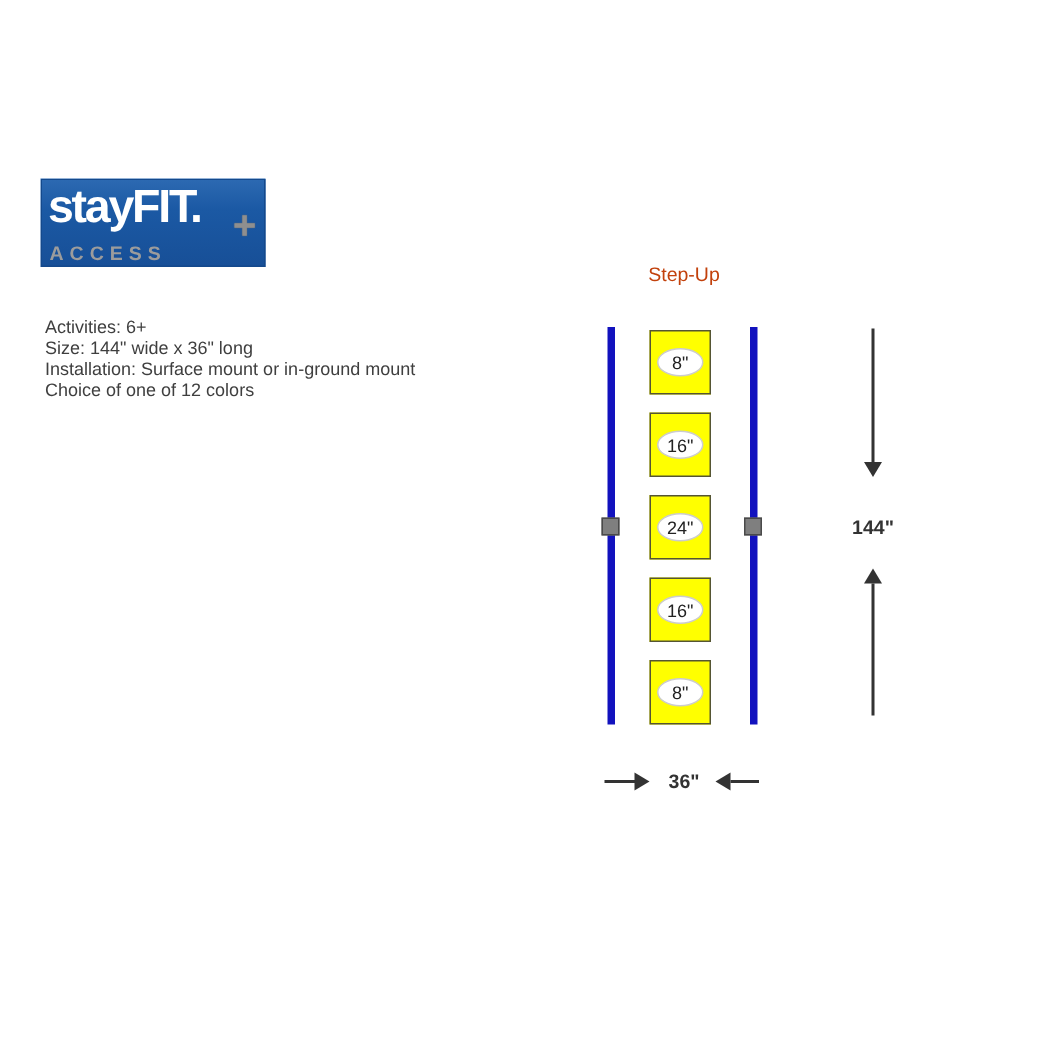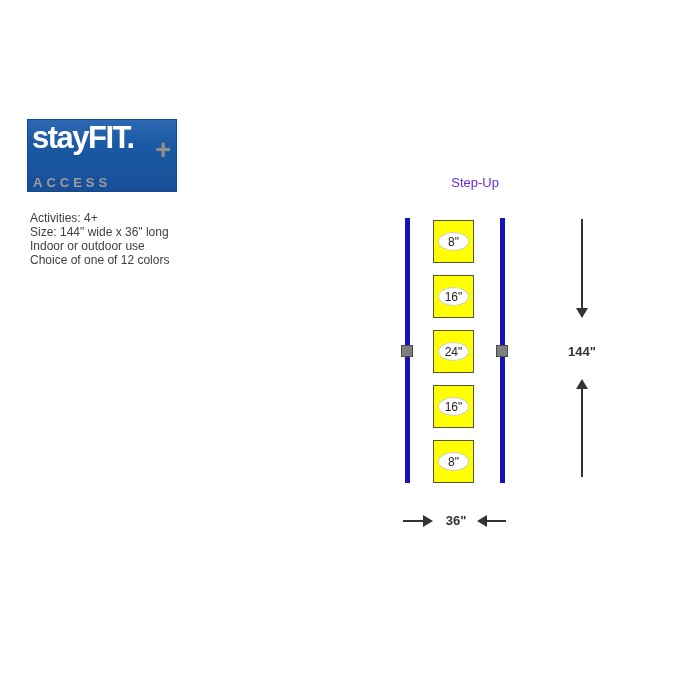--- a/index.html
+++ b/index.html
@@ -9,21 +9,21 @@
     width: 700px;
     height: 700px;
     background: #ffffff;
     overflow: hidden;
   }
 
   
   .logo {
     position: absolute;
     left: 27px; top: 119px;
-    width: 150px; height: 73px;
+    width: 150px; height: 59px;
     background: linear-gradient(180deg, #2d6ab2 0%, #1b59a4 35%, #174f97 100%);
     box-shadow: 0 0 0 1px #14498c inset;
   }
   .logo-wordmark {
     position: absolute;
     left: 5px; top: 1px;
     color: #ffffff;
     font-size: 31px;
     font-weight: bold;
     letter-spacing: -1.5px;
@@ -62,23 +62,23 @@
     font-size: 12px;
     line-height: 14px;
     color: #3f3f3f;
   }
 
   
   .diagram-title {
     position: absolute;
     left: 413px; top: 175px;
     width: 86px;
-    text-align: right;
+    text-align: center;
     font-size: 13px;
-    color: #6d28d9;
+    color: #c2410c;
   }
   .post {
     position: absolute;
     top: 218px;
     width: 5px; height: 265px;
     background: #1212be;
   }
   .post-left  { left: 405px; }
   .post-right { left: 500px; }
 
@@ -167,23 +167,23 @@
 
 <div id="canvas">
 
   <div class="logo">
     <div class="logo-wordmark">stayFIT.</div>
     <div class="logo-plus">+</div>
     <div class="logo-access">ACCESS</div>
   </div>
 
   <div class="specs">
-    <div>Activities: 4+</div>
+    <div>Activities: 6+</div>
     <div>Size: 144" wide x 36" long</div>
-    <div>Indoor or outdoor use</div>
+    <div>Installation: Surface mount or in-ground mount</div>
     <div>Choice of one of 12 colors</div>
   </div>
 
   <div class="diagram-title">Step-Up</div>
 
   <div class="post post-left"></div>
   <div class="post post-right"></div>
 
   <div class="step step-0">
     <div class="step-badge">8"</div>

